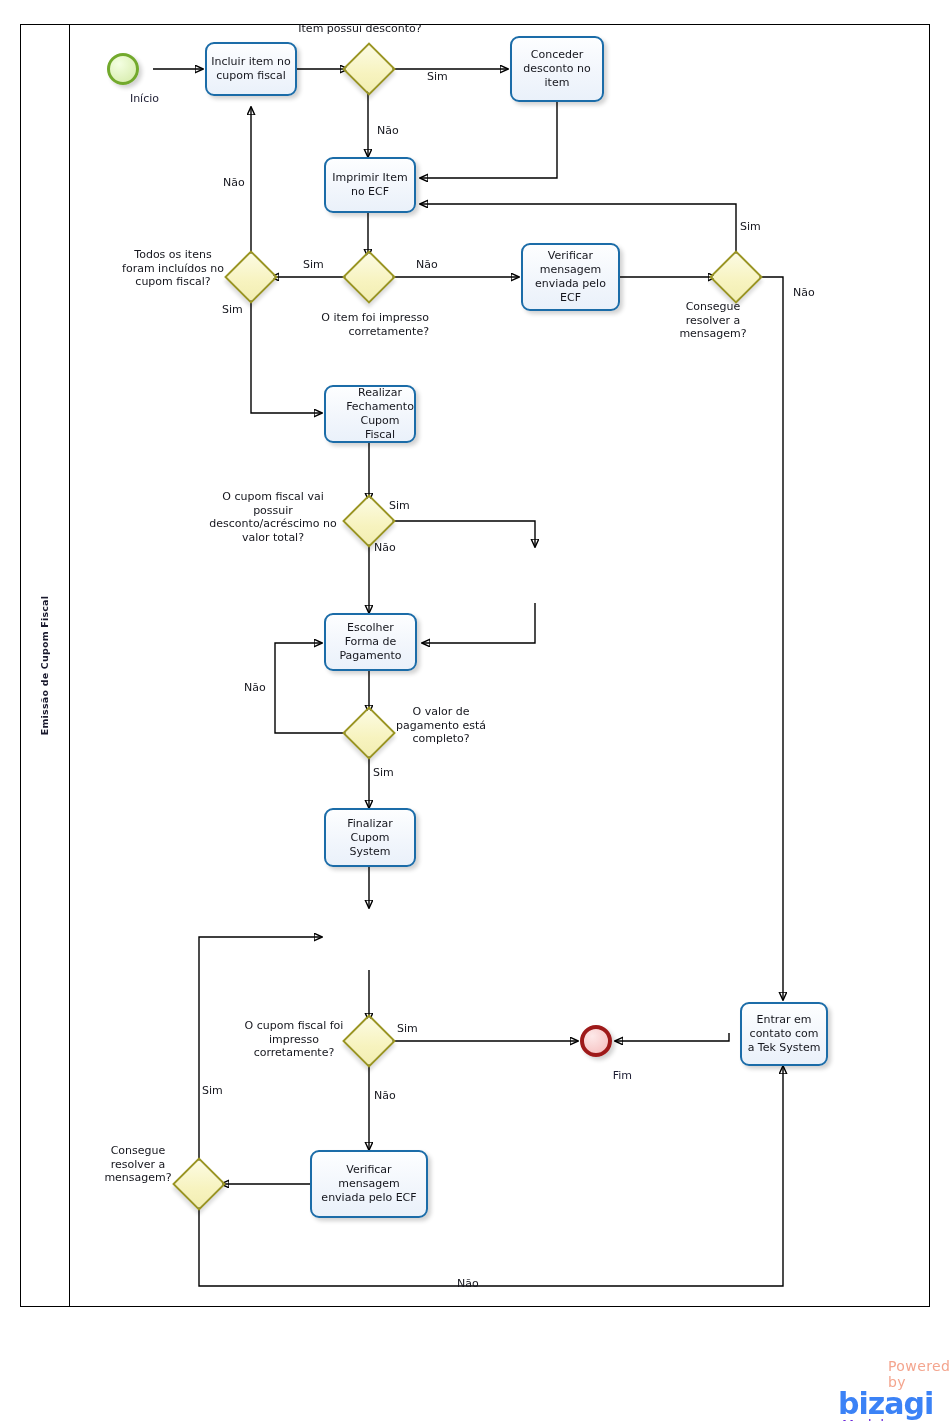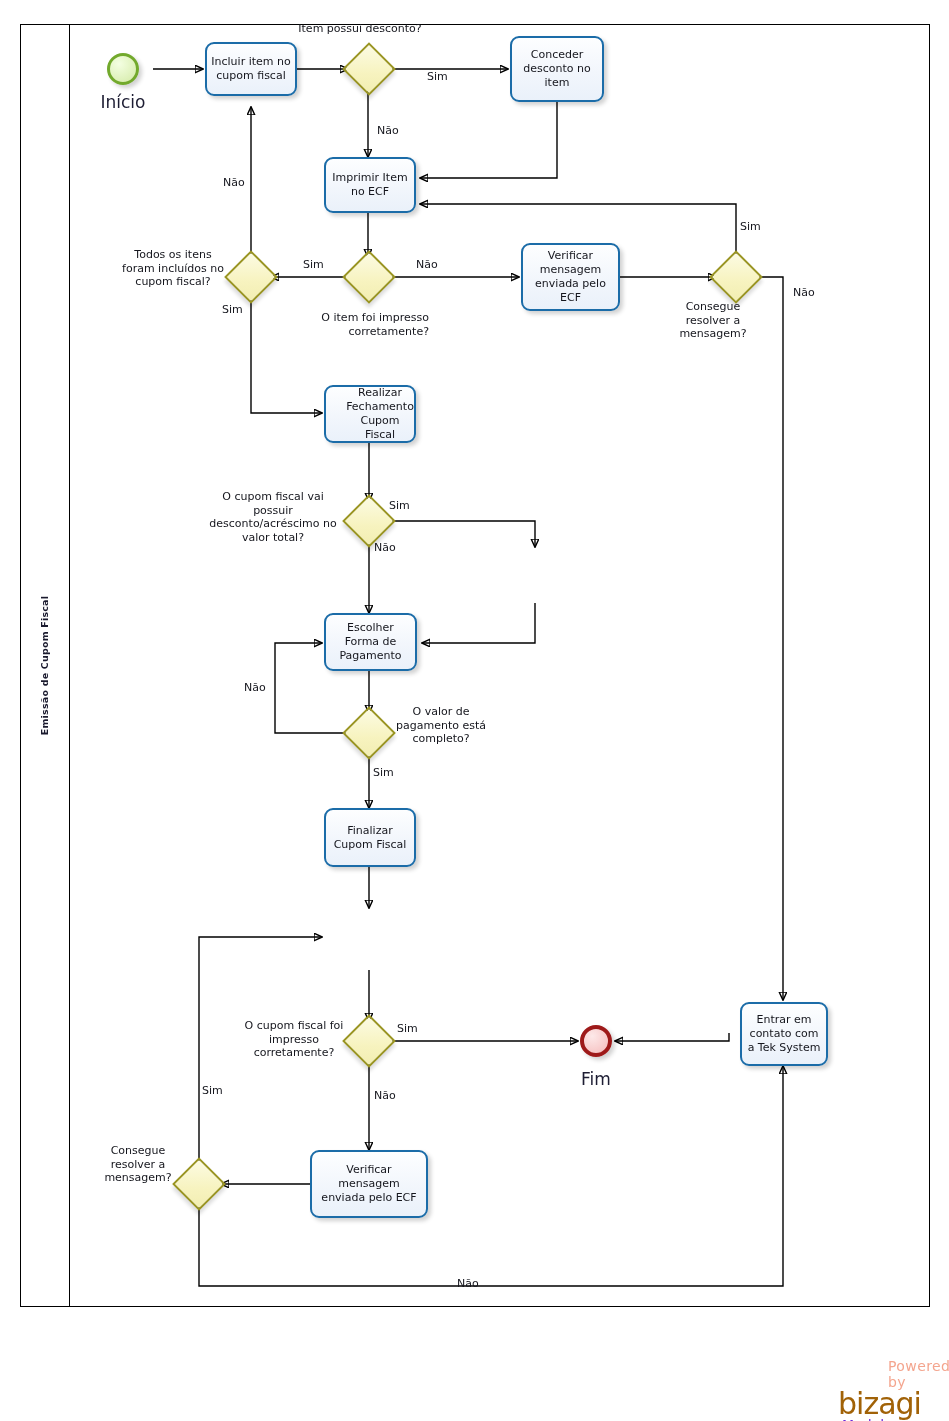--- a/index.html
+++ b/index.html
@@ -32,30 +32,30 @@
   .ev-start{width:32px;height:32px;border:3px solid #72a92c;
             background:radial-gradient(circle at 35% 30%,#f4ffe2 0%,#ddf0b8 70%,#d2eaa5 100%);
             box-shadow:3px 3px 4px rgba(0,0,0,.18);}
   .ev-end{width:32px;height:32px;border:4px solid #9e1a1a;
           background:radial-gradient(circle at 35% 30%,#fde9e9 0%,#f7c9c9 70%,#f2b9b9 100%);
           box-shadow:3px 3px 4px rgba(0,0,0,.18);}
 
   
   .lbl{position:absolute;font-size:11px;line-height:13.5px;color:#15161d;white-space:pre-line;}
   .lbl.c{text-align:center;}
-  .ev-lbl{position:absolute;font-size:17px;color:#1d1d33;text-align:center;}
+  .ev-lbl{position:absolute;font-size:11px;color:#1d1d33;text-align:right;}
 
   
   svg.flows{position:absolute;left:0;top:0;width:949px;height:1421px;overflow:visible;}
   svg.flows path,svg.flows line{fill:none;stroke:#000;stroke-width:1.4;}
 
   
   .logo{position:absolute;text-align:left;}
   .logo .pw{font-size:14px;color:#f4a58e;letter-spacing:.4px;margin-left:50px;}
-  .logo .bz{font-size:30px;color:#a16207;line-height:28px;font-weight:normal;letter-spacing:-1px;}
+  .logo .bz{font-size:30px;color:#3b82f6;line-height:28px;font-weight:bold;letter-spacing:-1px;}
   .logo .md{font-size:14px;color:#6d28d9;line-height:14px;margin-left:4px;}
 </style>
 </head>
 <body>
 
 <div id="canvas">
 
   <div class="pool" style="left:20px;top:24px;width:910px;height:1283px;"></div>
   <div class="lane-header" style="left:20px;top:24px;width:50px;height:1283px;">
     <div class="lane-title">Emissão de Cupom Fiscal</div>
@@ -150,21 +150,21 @@
   <div class="task" style="left:324px;top:385px;width:92px;height:58px;padding-left:24px;">
     <span>Realizar Fechamento Cupom Fiscal</span>
   </div>
 
 
   <div class="task" style="left:324px;top:613px;width:93px;height:58px;">
     <span>Escolher Forma de Pagamento</span>
   </div>
 
   <div class="task" style="left:324px;top:808px;width:92px;height:59px;">
-    <span>Finalizar Cupom Fiscal</span>
+    <span>Finalizar Cupom System</span>
   </div>
 
 
   <div class="task" style="left:740px;top:1002px;width:88px;height:64px;">
     <span>Entrar em contato com a Tek System</span>
   </div>
 
   <div class="task" style="left:310px;top:1150px;width:118px;height:68px;">
     <span>Verificar  mensagem enviada pelo ECF</span>
   </div>

